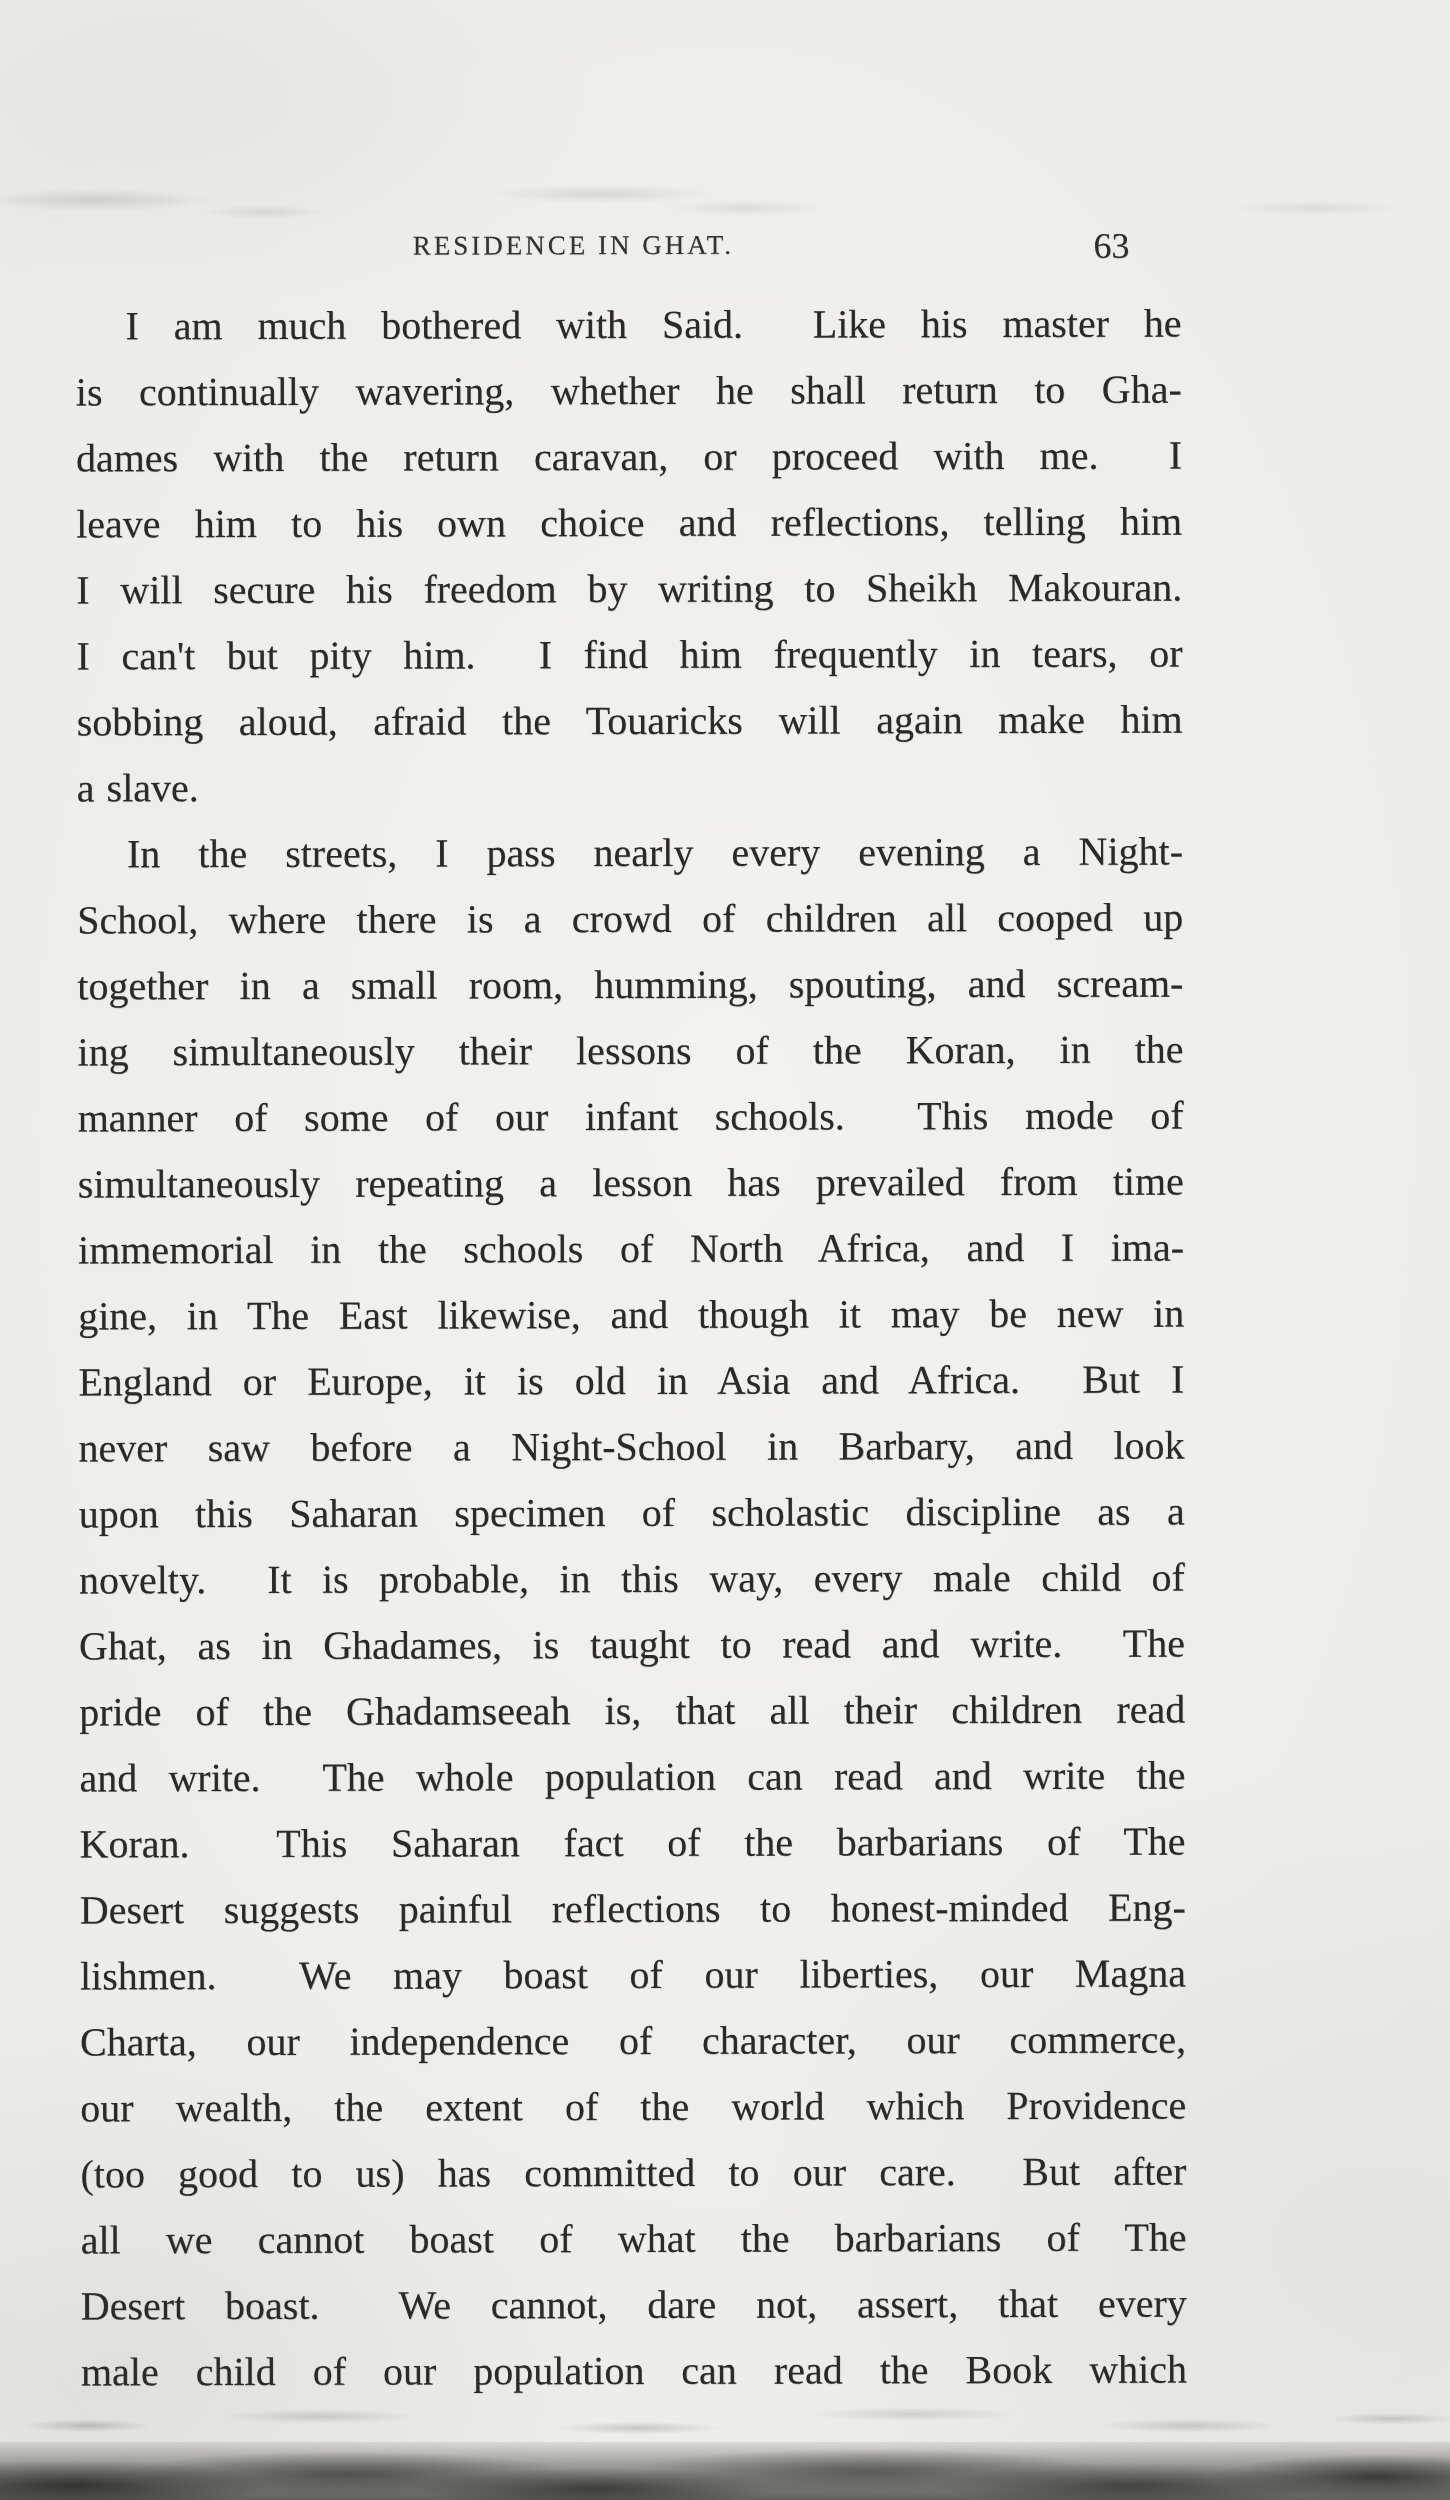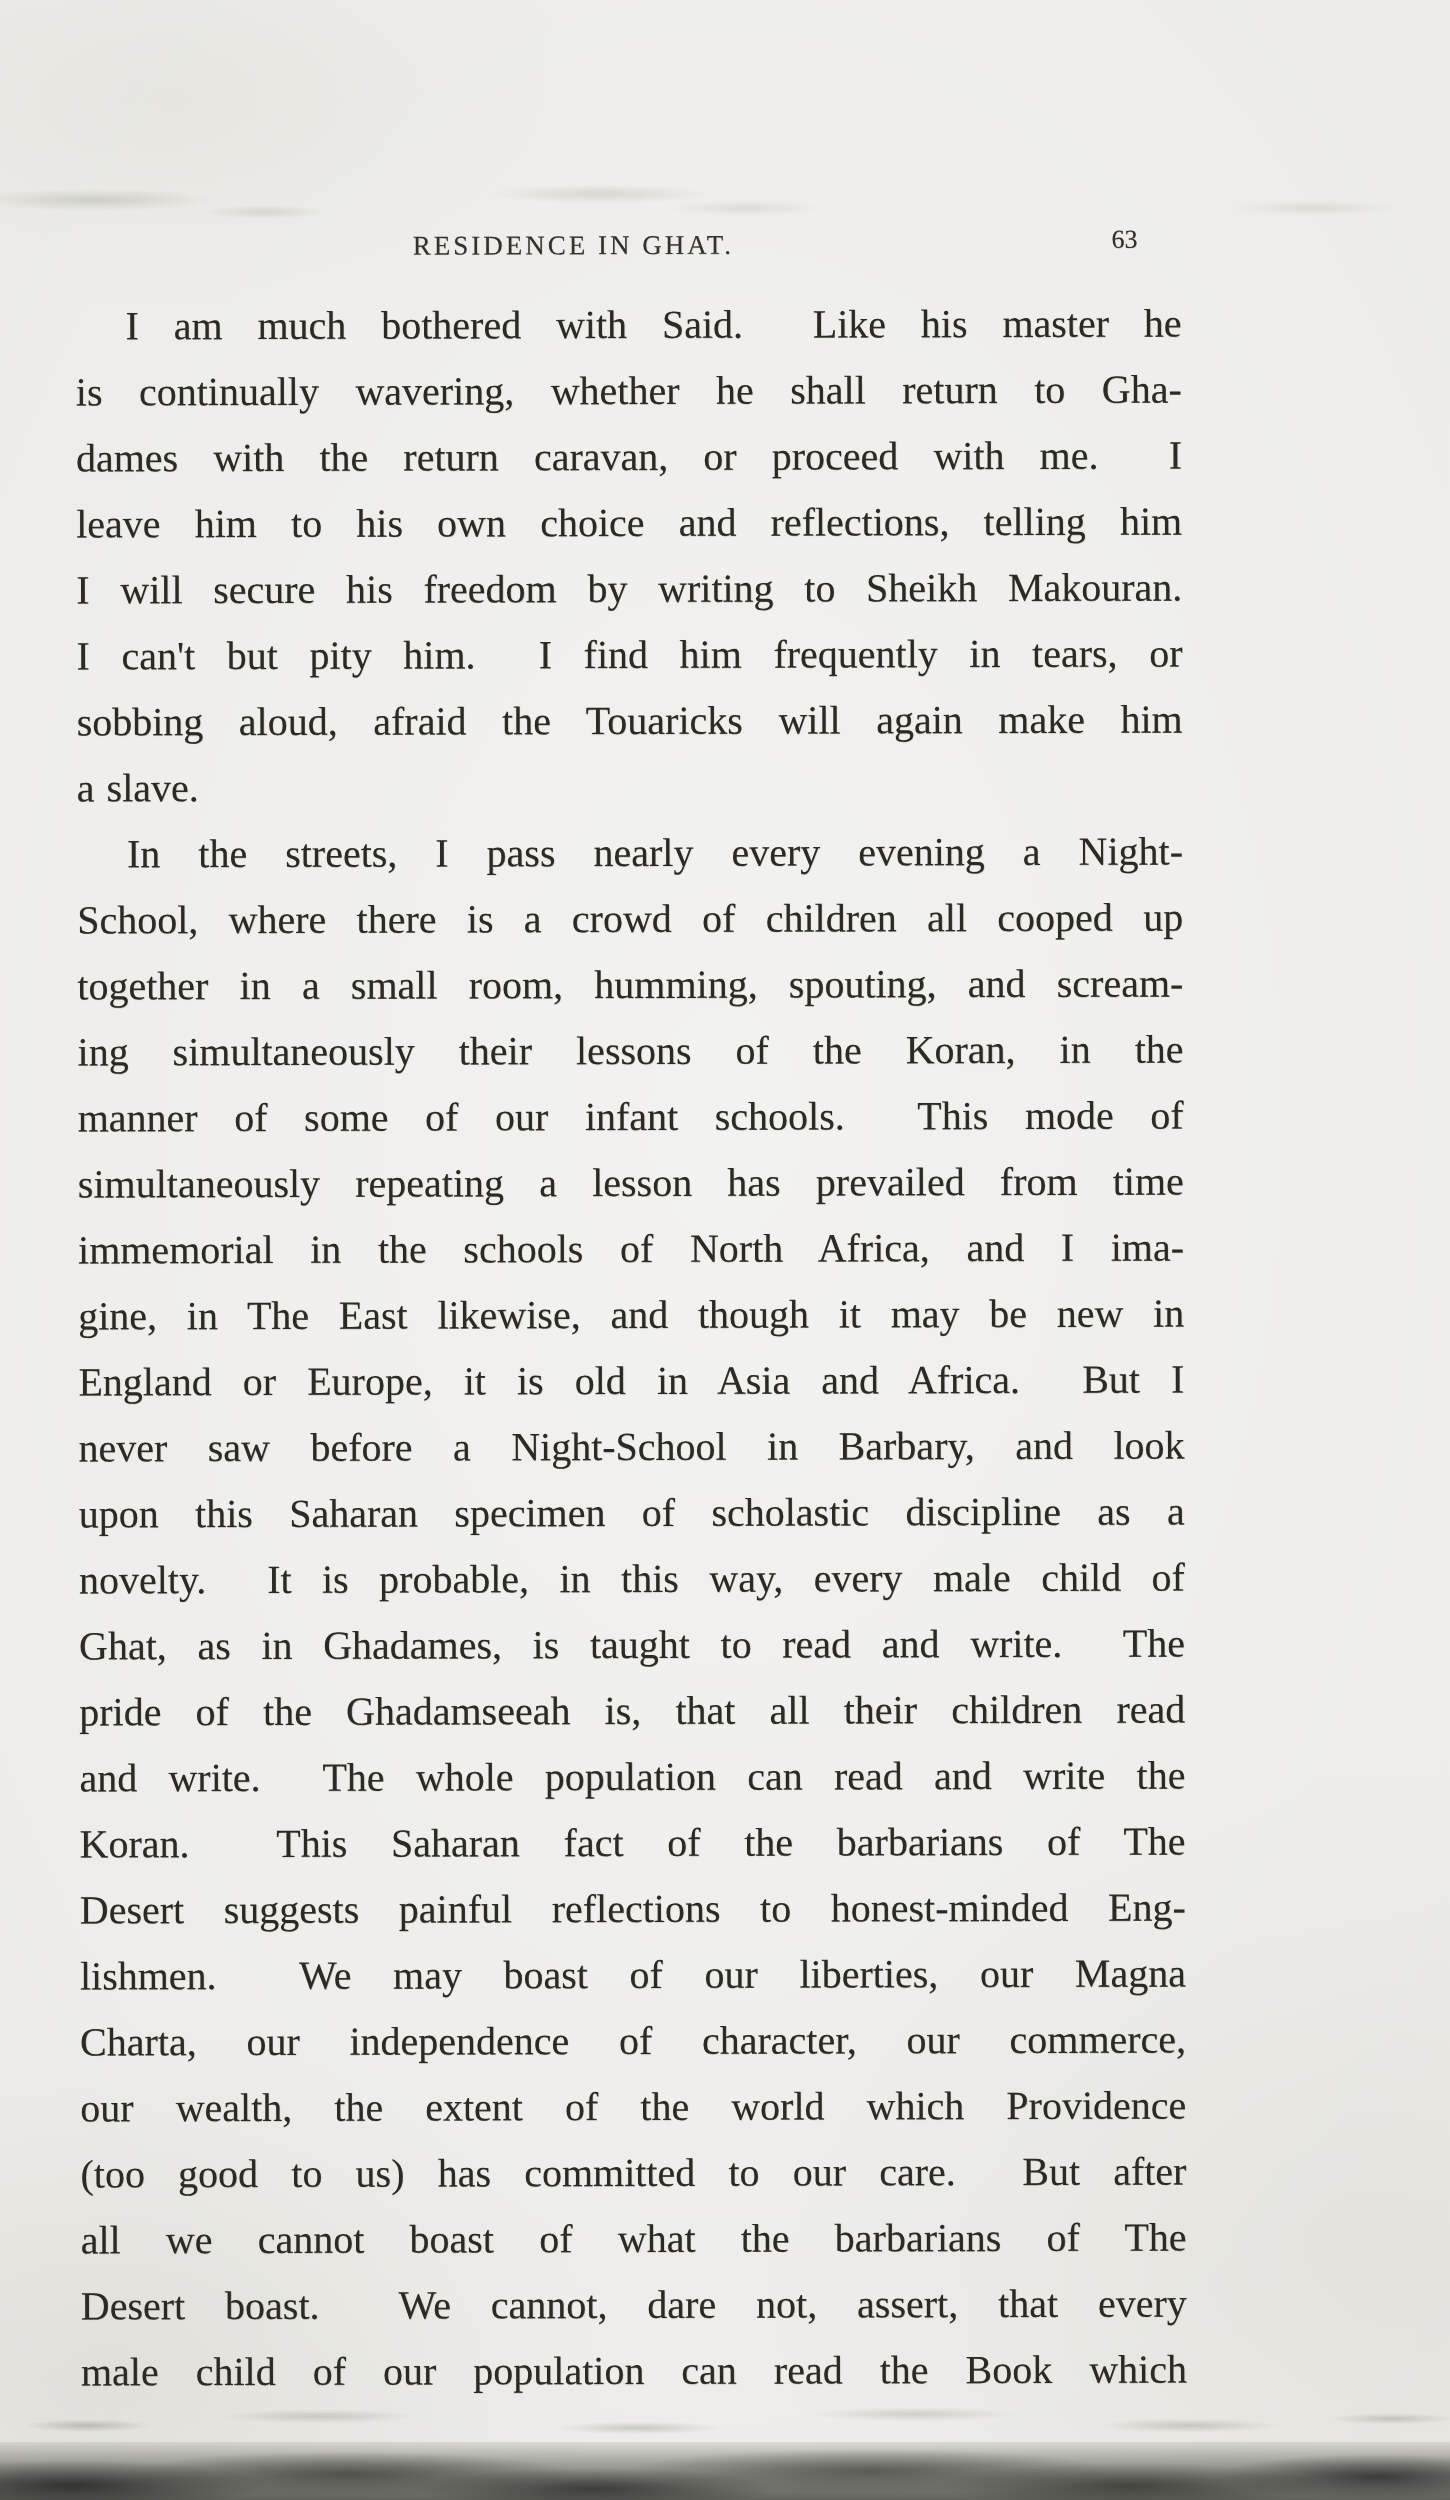--- a/index.html
+++ b/index.html
@@ -71,22 +71,22 @@
     position: absolute;
     left: 0; right: 110px;
     text-align: center;
     font-size: 27px;
     letter-spacing: 3px;
     color: #33322c;
     white-space: pre;
   }
   .page-number {
     position: absolute;
-    right: 44px; top: -4px;
-    font-size: 26px;
+    right: 52px; top: -4px;
+    font-size: 36px;
     color: #2e2d27;
     font-family: Liberation Serif, serif;
   }
   .body-text {
     position: absolute;
     left: 0; top: 292px;
     width: 100%;
     font-size: 40px;
     line-height: 66px;
     word-spacing: 2px;

